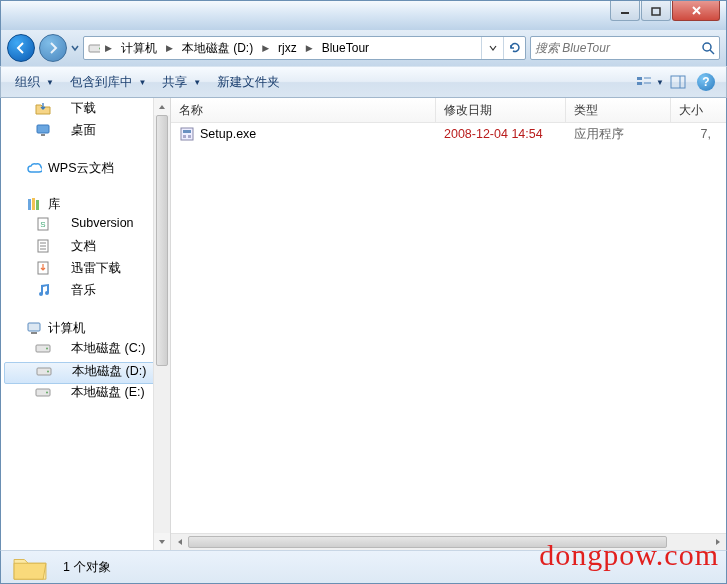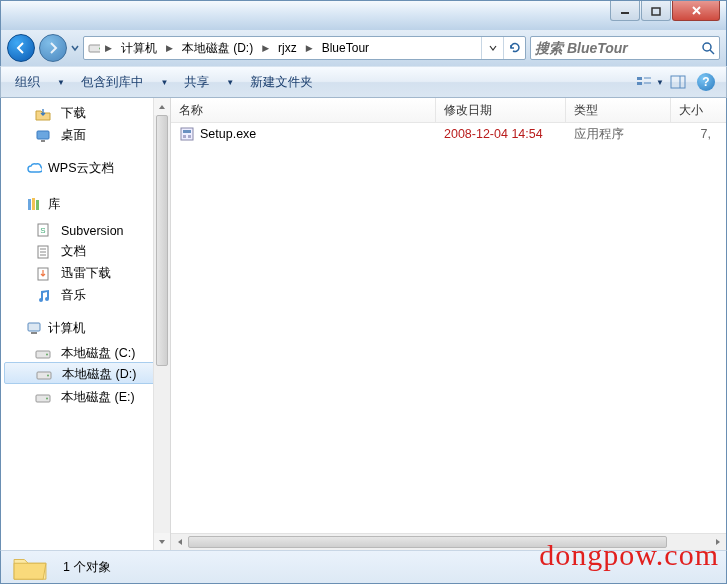--- a/index.html
+++ b/index.html
@@ -57,43 +57,43 @@
   .brc-caret { font-size:9px; color:#555; padding:0 3px 0 5px; }
   .addr-drop, .addr-refresh {
     width:22px; height:100%; border-left:1px solid #c7d6e4;
     display:flex; align-items:center; justify-content:center;
   }
   .searchbox {
     width:190px; height:24px; background:#fff; border:1px solid #8da9c3;
     border-radius:2px; display:flex; align-items:center; padding:0 4px; gap:4px;
   }
   .searchbox svg { flex-shrink:0; }
-  .searchbox input { border:none; outline:none; font-size:14px; color:#1d4ed8; font-style:italic; width:100%; background:transparent;font-weight:bold;}
+  .searchbox input { border:none; outline:none; font-size:12px; color:#1d4ed8; font-style:italic; width:100%; background:transparent;}
 
   
   .toolbar {
     height:32px;
     background: linear-gradient(to bottom,#f7fbff 0%,#e6eef7 48%,#d4e1ef 52%,#dae6f2 100%);
     border:1px solid #a2b7cc; border-top:1px solid #d8e4f0;
     display:flex; align-items:center; padding:0 6px; font-size:12.5px; color:#1a3e6e;
   }
-  .tool-item { display:flex; align-items:center; padding:0 8px; height:26px; gap:15px; }
+  .tool-item { display:flex; align-items:center; padding:0 8px; height:26px; gap:4px; }
   .tool-caret { font-size:8px; color:#1a3e6e; padding-left:2px;}
   .tool-spacer { flex:1; }
   .tool-icon-btn { width:28px; height:26px; display:flex; align-items:center; justify-content:center; gap:2px;}
   .help-q { width:18px; height:18px; border-radius:50%; background:radial-gradient(circle at 35% 30%,#7cc6f5,#2a7abf); color:#fff; font-size:12px; font-weight:bold; display:flex; align-items:center; justify-content:center;}
 
   
   .main { display:flex; height:452px; border-left:1px solid #6a8fb3; border-right:1px solid #6a8fb3;}
   .sidebar {
     width:170px; background:#fff; border-right:1px solid #d9d9d9;
     overflow:hidden; font-size:12.5px; color:#000; padding-top:2px;
     position:relative;
   }
-  .tree-item { display:flex; align-items:flex-end; height:22px; padding-left:16px; gap:10px;}
+  .tree-item { display:flex; align-items:flex-start; height:22px; padding-left:16px; gap:20px;}
   .tree-item.child { padding-left:34px; }
   .tree-item.sel { background:linear-gradient(to bottom,#ecf4fc,#d2e6fa); border:1px solid #a8cdee; border-radius:2px; margin:0 3px; padding-left:31px;}
   .tree-group { display:flex; align-items:center; height:24px; padding-left:8px; gap:6px; margin-top:12px;}
   .tree-group .exp { width:11px; font-size:9px; color:#777; display:flex; justify-content:center;}
   .tico { width:16px; height:16px; display:flex; align-items:center; justify-content:center; flex-shrink:0;}
   .sidebar-scroll { position:absolute; right:0; top:0; bottom:0; width:17px; background:#f0f0f0; border-left:1px solid #e2e2e2; display:flex; flex-direction:column;}
   .sb-btn { height:17px; display:flex; align-items:center; justify-content:center; background:#f5f5f5;}
   .sb-track { flex:1; position:relative;}
   .sb-thumb { position:absolute; left:2px; right:2px; top:0; height:60%; background:linear-gradient(to right,#e6e6e6,#cfcfcf); border:1px solid #b8b8b8; border-radius:2px;}
 

